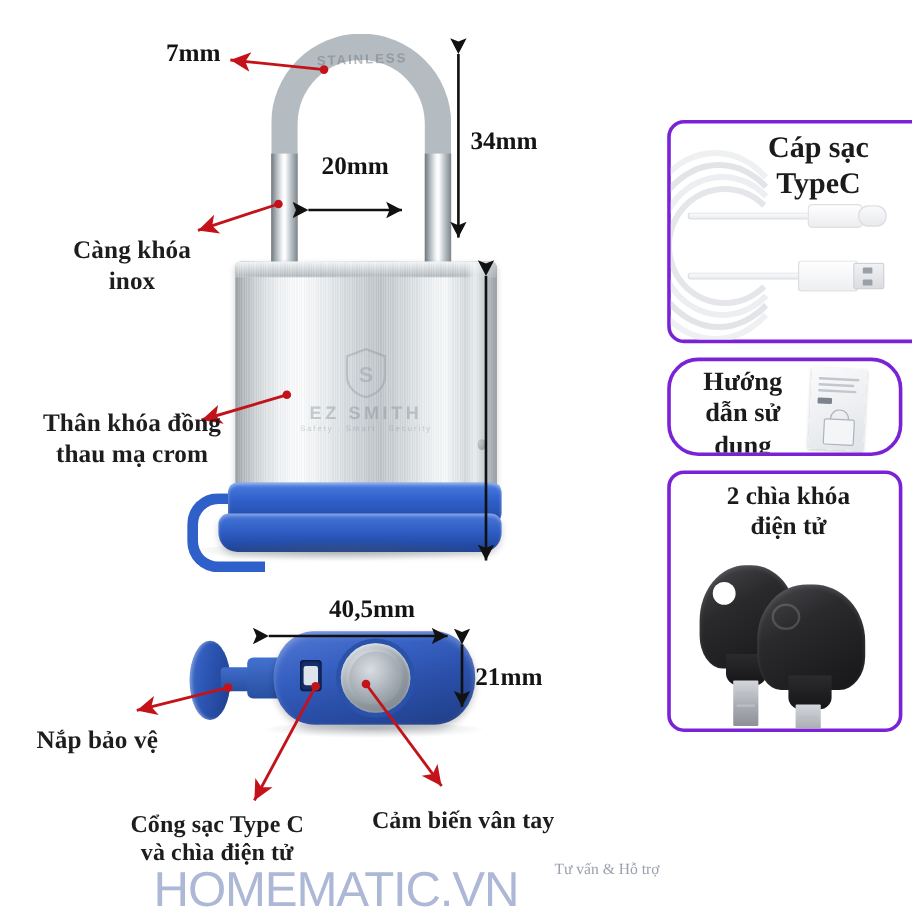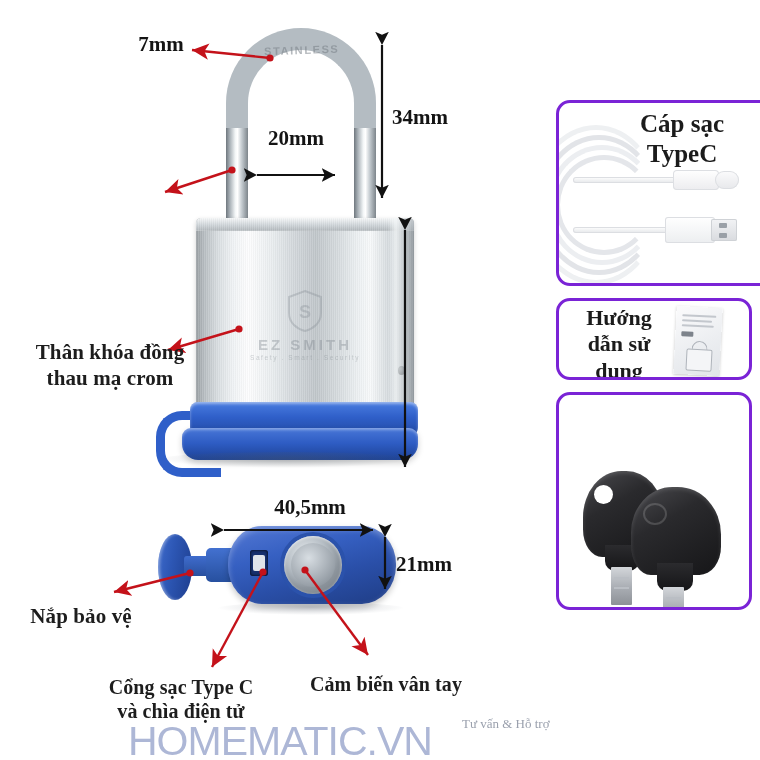--- a/index.html
+++ b/index.html
@@ -349,38 +349,40 @@
     <div class="cableLine" style="left:14px;top:124px;width:96px;"></div>
     <div class="usbPlug" style="left:106px;top:114px;"></div>
     <div class="usbTip" style="left:152px;top:116px;"></div>
     <div class="usbContact" style="left:160px;top:120px;"></div>
     <div class="usbContact" style="left:160px;top:130px;"></div>
 
     <div class="accTitle" style="left:56px;top:6px;width:134px;font-size:25px;">Cáp sạc
 TypeC</div>
   </div>
 
-  <div class="accBox" style="left:556px;top:298px;width:196px;height:82px;">
+  <div class="accBox" style="left:556px;top:298px;width:196px;height:82px;border-radius:26px;">
 
     <div class="manualSheet" style="left:116px;top:6px;width:46px;height:68px;">
       <div class="msLine" style="left:6px;top:8px;width:34px;"></div>
       <div class="msLine" style="left:6px;top:13px;width:30px;"></div>
       <div class="msLine" style="left:6px;top:18px;width:32px;"></div>
       <div class="msBlock" style="left:6px;top:25px;width:12px;"></div>
       <div class="msShackle" style="left:17px;top:34px;width:14px;height:9px;"></div>
       <div class="msLock" style="left:12px;top:42px;width:24px;height:20px;"></div>
     </div>
 
     <div class="accTitle" style="left:6px;top:4px;width:108px;font-size:22px;">Hướng
 dẫn sử
 dụng</div>
   </div>
 
   <div class="accBox" style="left:556px;top:392px;width:196px;height:218px;">
 
+    <div class="accTitle" style="left:6px;top:6px;width:184px;font-size:21px;">2 chìa khóa
+điện tử</div>
 
     <div class="ekey" style="left:24px;top:76px;width:90px;height:130px;">
       <div class="ekeyHead" style="left:0;top:0;width:80px;height:86px;border-radius:48% 46% 22% 24%/54% 50% 34% 32%;"></div>
       <div class="ekeyHole" style="left:11px;top:14px;width:19px;height:19px;"></div>
       <div class="ekeyNeck" style="left:22px;top:74px;width:34px;height:26px;border-radius:0 0 10px 10px;"></div>
       <div class="ekeyUsb" style="left:28px;top:96px;width:21px;height:38px;"></div>
       <div class="ekeyUsbNotch" style="left:31px;top:106px;width:15px;height:2px;"></div>
       <div class="ekeyUsbNotch" style="left:31px;top:116px;width:15px;height:2px;"></div>
     </div>
 
@@ -462,20 +464,22 @@
 
   <div class="dimText" style="left:256px;top:126px;width:80px;font-size:21px;">20mm</div>
 
   <div class="dimText" style="left:392px;top:105px;width:86px;font-size:21px;text-align:left;">34mm</div>
 
 
   <div class="dimText" style="left:256px;top:495px;width:108px;font-size:21px;">40,5mm</div>
 
   <div class="dimText" style="left:396px;top:552px;width:78px;font-size:21px;text-align:left;">21mm</div>
 
+  <div class="calloutText" style="left:20px;top:196px;width:180px;font-size:21px;">Càng khóa
+inox</div>
 
   <div class="calloutText" style="left:10px;top:340px;width:200px;font-size:21px;">Thân khóa đồng
 thau mạ crom</div>
 
   <div class="calloutText" style="left:1px;top:604px;width:160px;font-size:21px;">Nắp bảo vệ</div>
 
   <div class="calloutText" style="left:88px;top:675px;width:186px;font-size:20px;">Cổng sạc Type C
 và chìa điện tử</div>
 
   <div class="calloutText" style="left:288px;top:672px;width:196px;font-size:20px;">Cảm biến vân tay</div>

